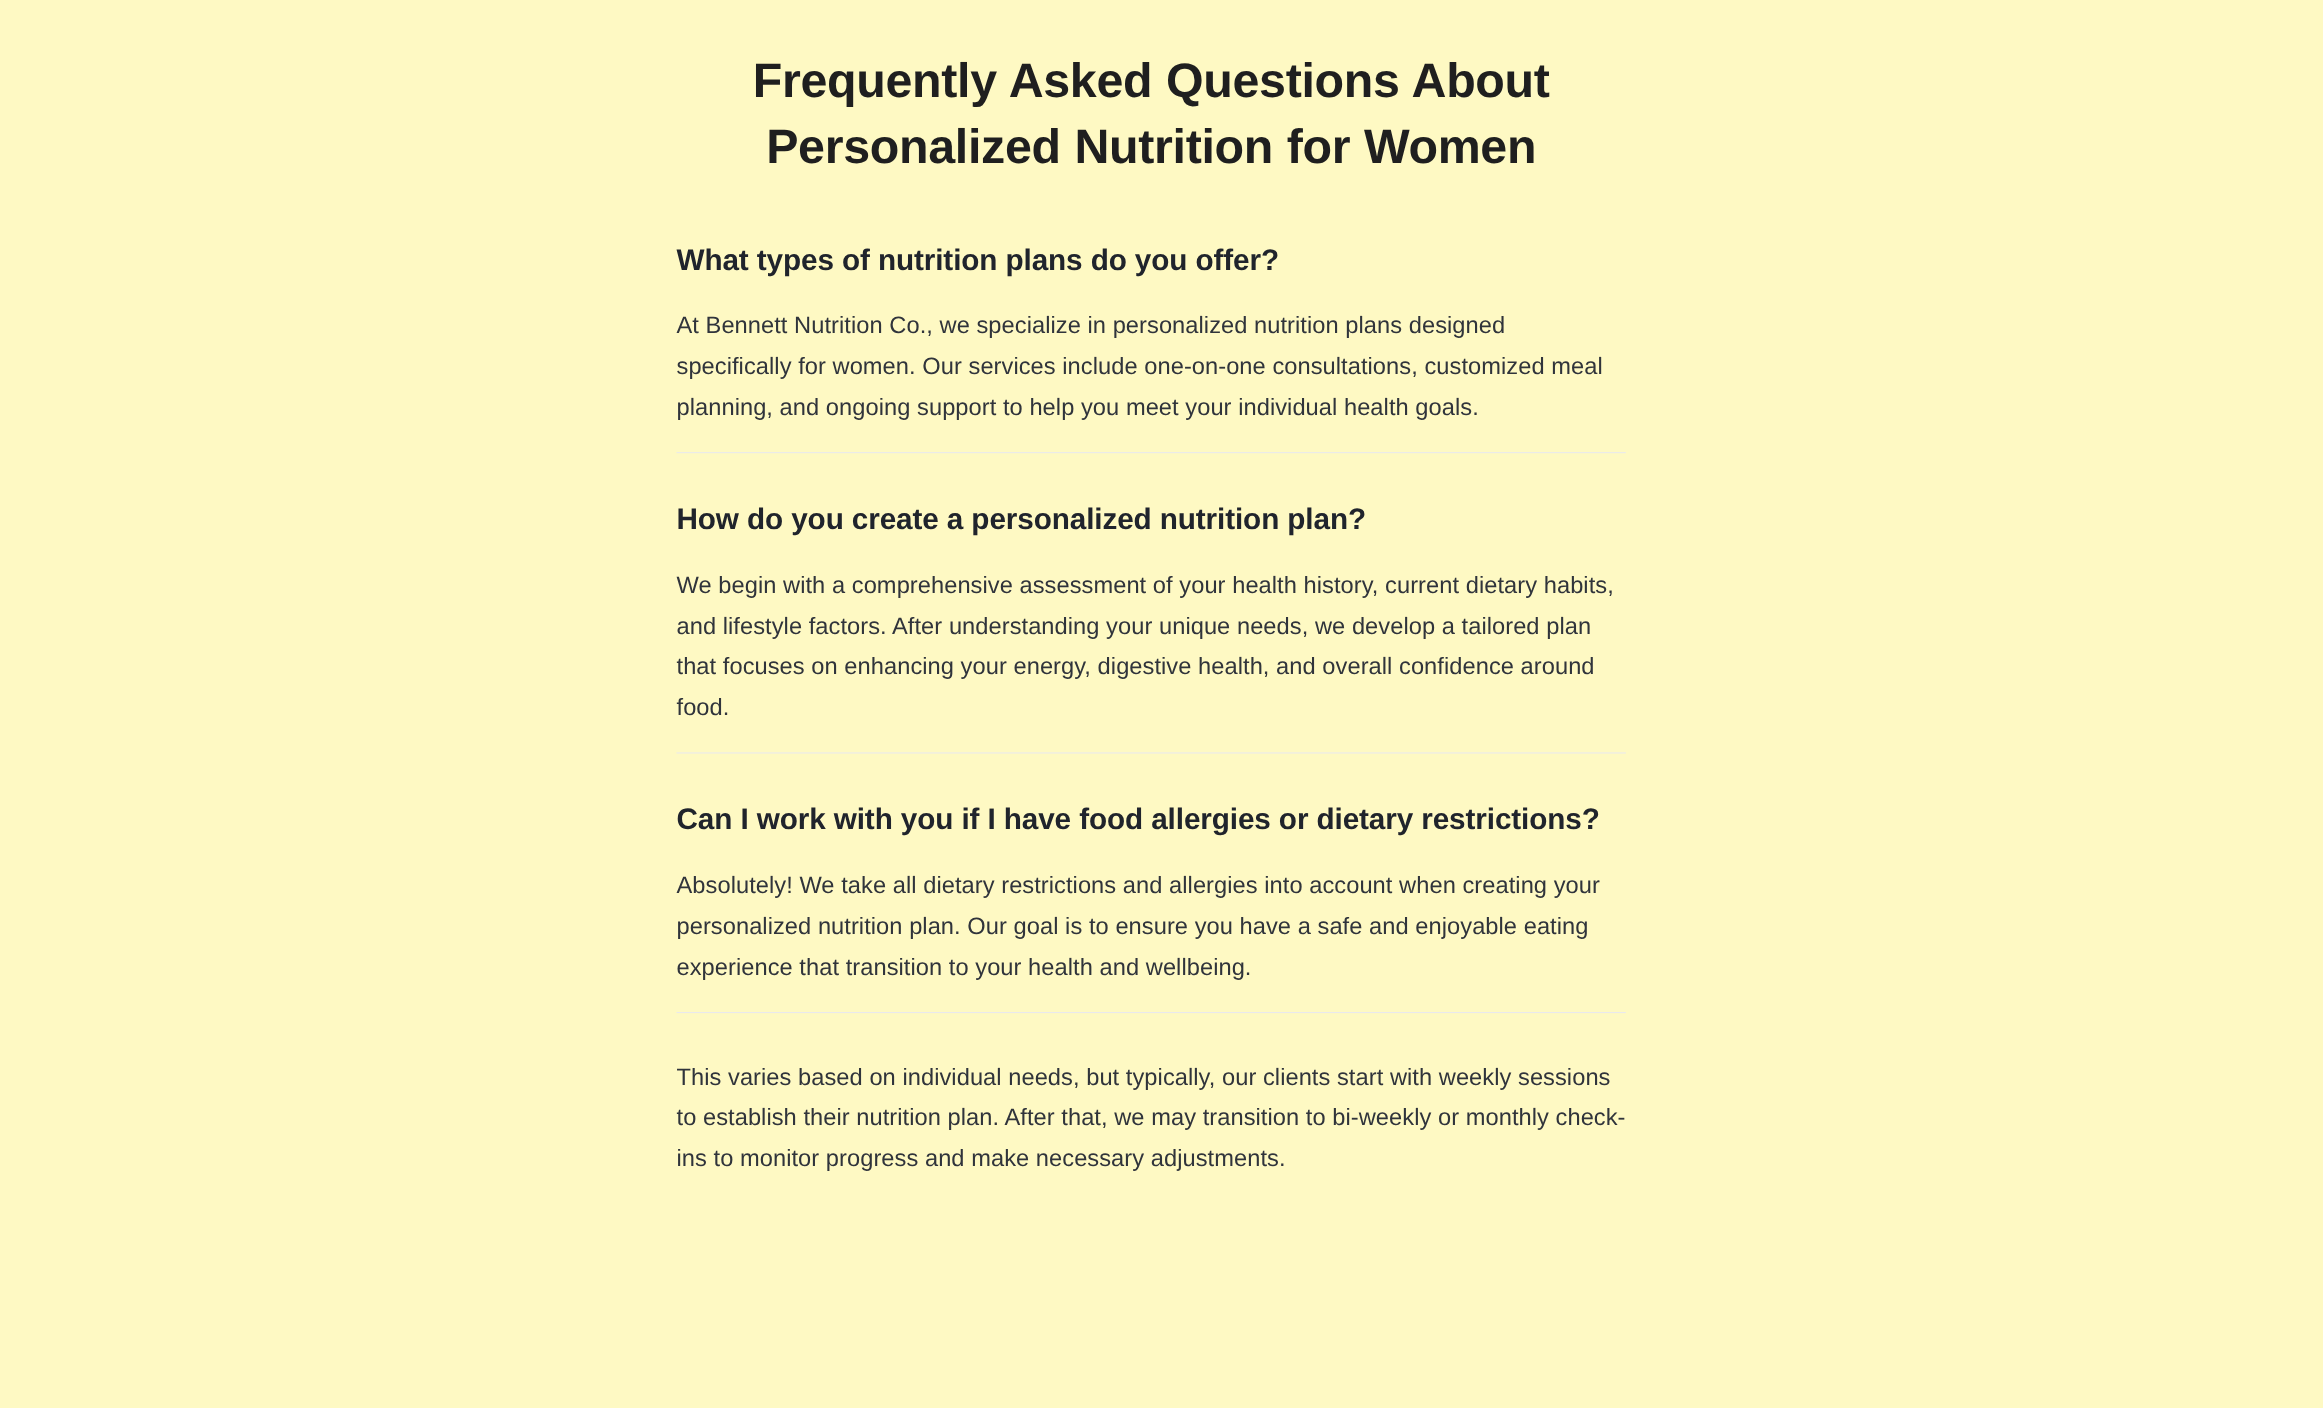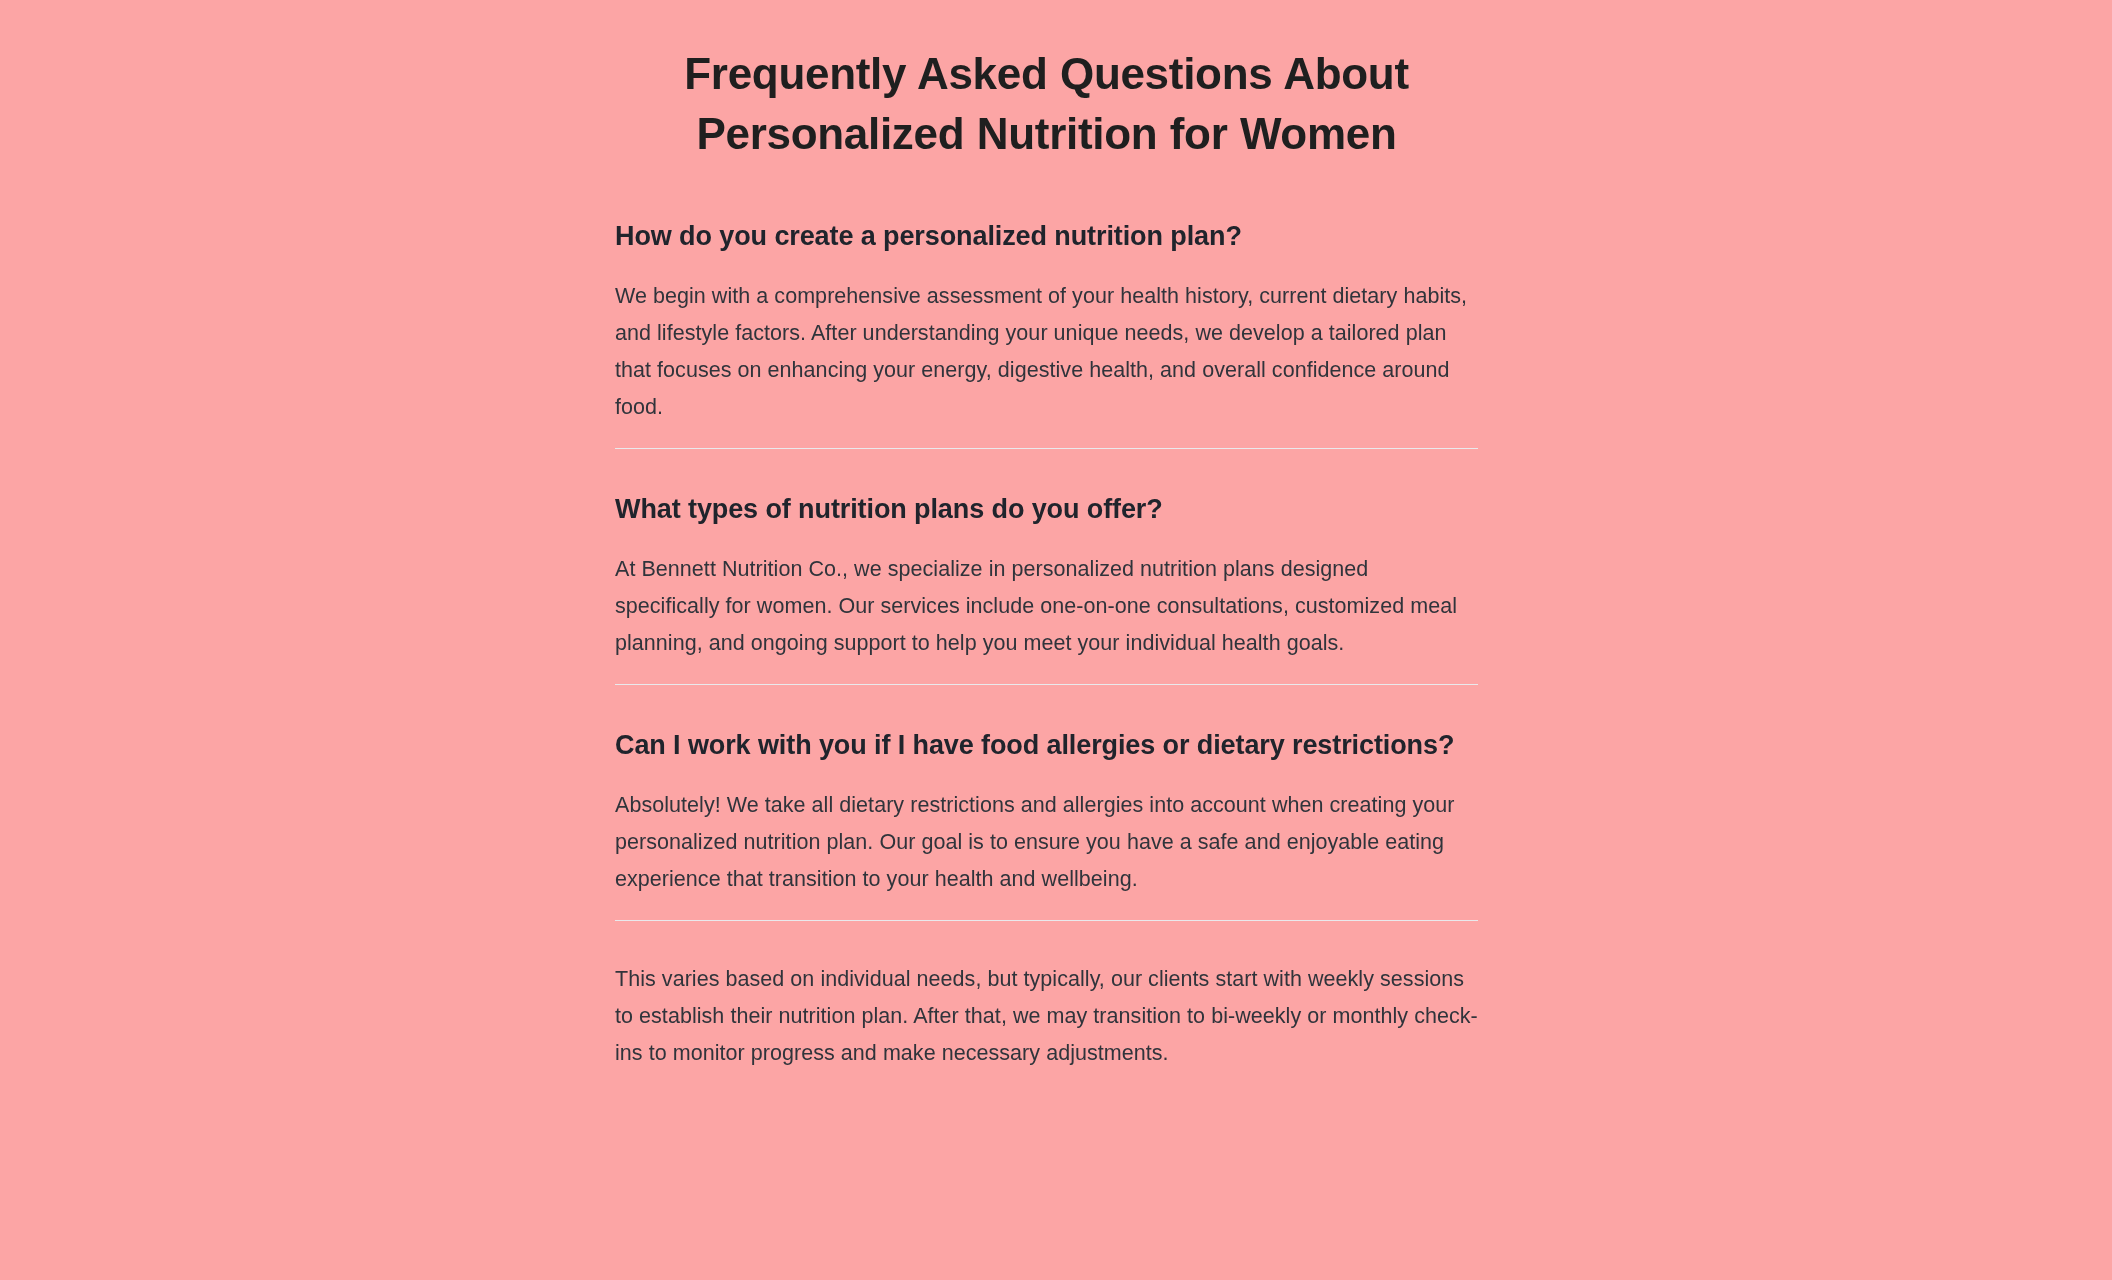--- a/index.html
+++ b/index.html
@@ -13,21 +13,21 @@
     background: #ffffff;
     font-family: "Liberation Sans", sans-serif;
     overflow: hidden;
     -webkit-font-smoothing: antialiased;
   }
 
   .page {
     width: 2112px;
     height: 1280px;
     position: relative;
-    background: #fca5a5;
+    background: #fef9c3;
     box-sizing: border-box;
   }
 
   .faq-container {
     position: absolute;
     left: 615px;
     top: 0;
     width: 863px;
   }
 
@@ -91,27 +91,27 @@
 <body>
 
 <div class="page">
   <div class="faq-container">
 
     <h1 class="faq-title">Frequently Asked Questions About Personalized Nutrition for Women</h1>
 
     <ul class="faq-list">
 
       <li class="faq-item">
-        <h2 class="faq-question">How do you create a personalized nutrition plan?</h2>
-        <p class="faq-answer">We begin with a comprehensive assessment of your health history, current dietary habits, and lifestyle factors. After understanding your unique needs, we develop a tailored plan that focuses on enhancing your energy, digestive health, and overall confidence around food.</p>
+        <h2 class="faq-question">What types of nutrition plans do you offer?</h2>
+        <p class="faq-answer">At Bennett Nutrition Co., we specialize in personalized nutrition plans designed specifically for women. Our services include one-on-one consultations, customized meal planning, and ongoing support to help you meet your individual health goals.</p>
       </li>
 
       <li class="faq-item">
-        <h2 class="faq-question">What types of nutrition plans do you offer?</h2>
-        <p class="faq-answer">At Bennett Nutrition Co., we specialize in personalized nutrition plans designed specifically for women. Our services include one-on-one consultations, customized meal planning, and ongoing support to help you meet your individual health goals.</p>
+        <h2 class="faq-question">How do you create a personalized nutrition plan?</h2>
+        <p class="faq-answer">We begin with a comprehensive assessment of your health history, current dietary habits, and lifestyle factors. After understanding your unique needs, we develop a tailored plan that focuses on enhancing your energy, digestive health, and overall confidence around food.</p>
       </li>
 
       <li class="faq-item">
         <h2 class="faq-question">Can I work with you if I have food allergies or dietary restrictions?</h2>
         <p class="faq-answer">Absolutely! We take all dietary restrictions and allergies into account when creating your personalized nutrition plan. Our goal is to ensure you have a safe and enjoyable eating experience that transition to your health and wellbeing.</p>
       </li>
 
       <li class="faq-item">
         <p class="faq-answer">This varies based on individual needs, but typically, our clients start with weekly sessions to establish their nutrition plan. After that, we may transition to bi-weekly or monthly check-ins to monitor progress and make necessary adjustments.</p>
       </li>

